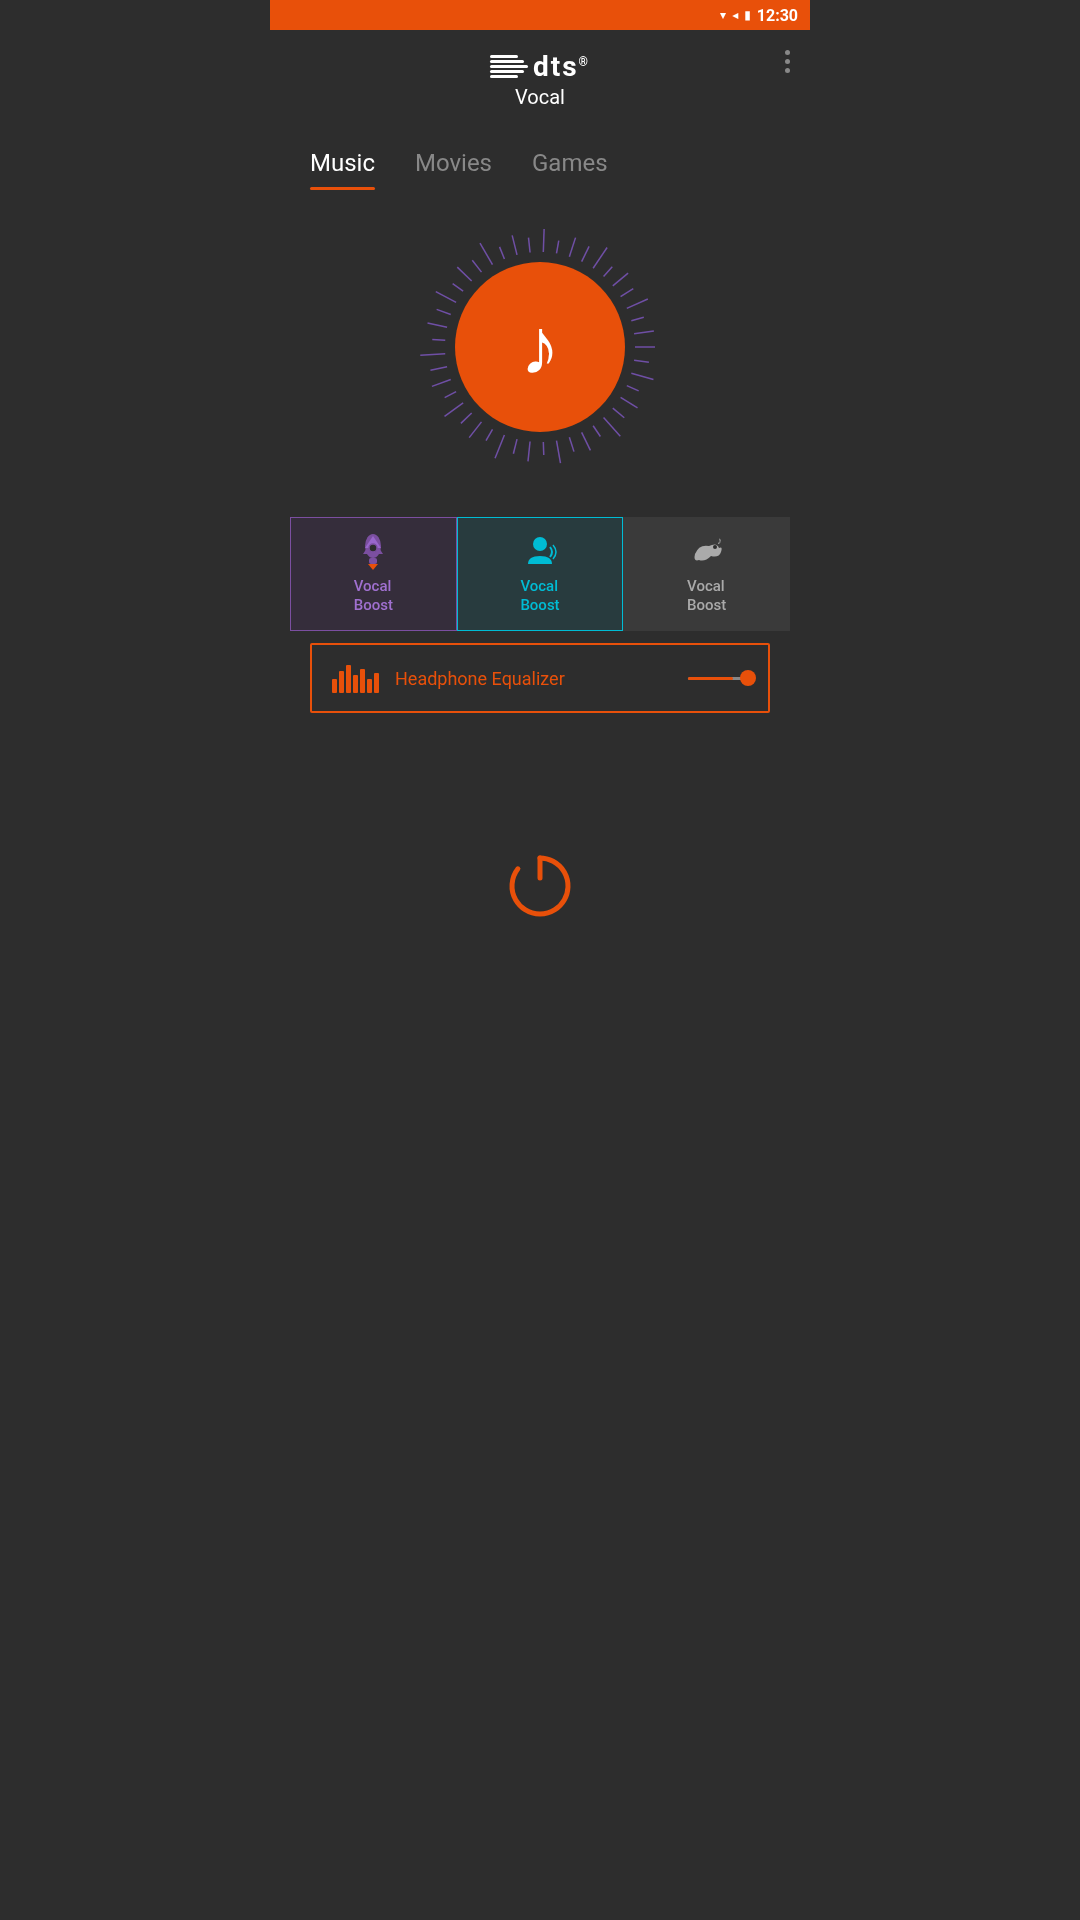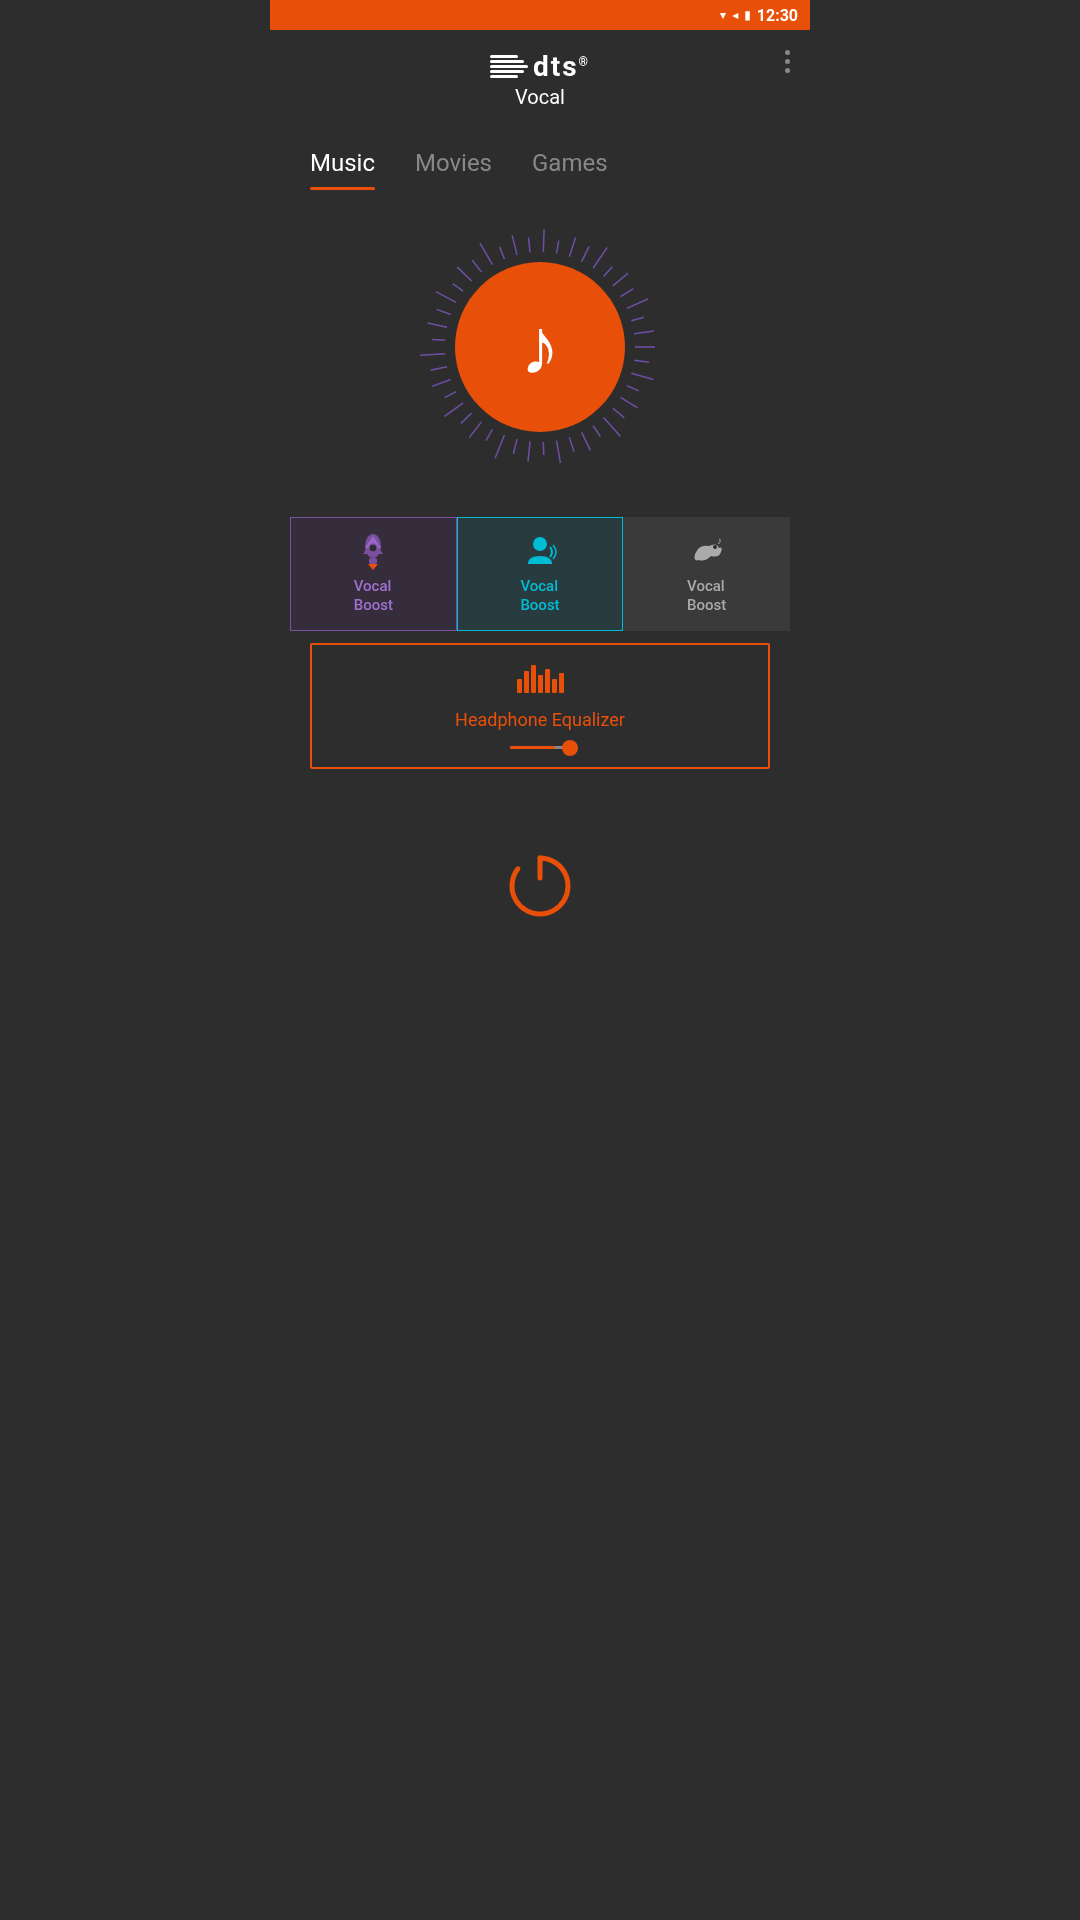--- a/index.html
+++ b/index.html
@@ -242,21 +242,20 @@
     
     .headphone-eq {
       margin: 0 20px;
       padding: 18px 20px;
       border: 2px solid #e8500a;
       border-radius: 2px;
       display: flex;
       align-items: center;
       gap: 16px;
       cursor: pointer;
-      flex-direction: column;
     }
 
     .eq-bars {
       display: flex;
       gap: 2px;
       align-items: flex-end;
       height: 30px;
     }
 
     .eq-bar {

